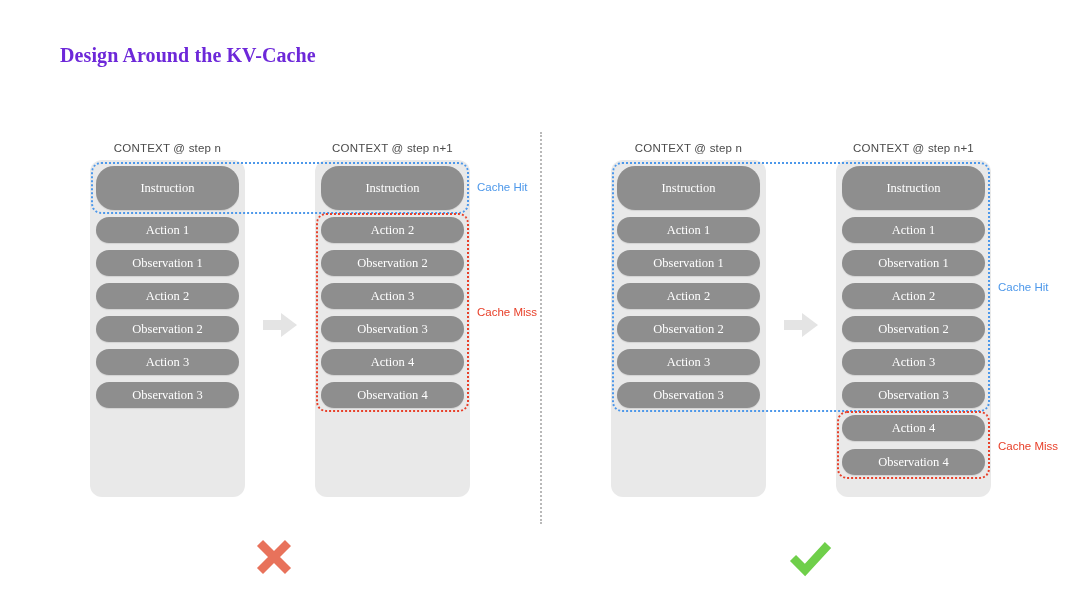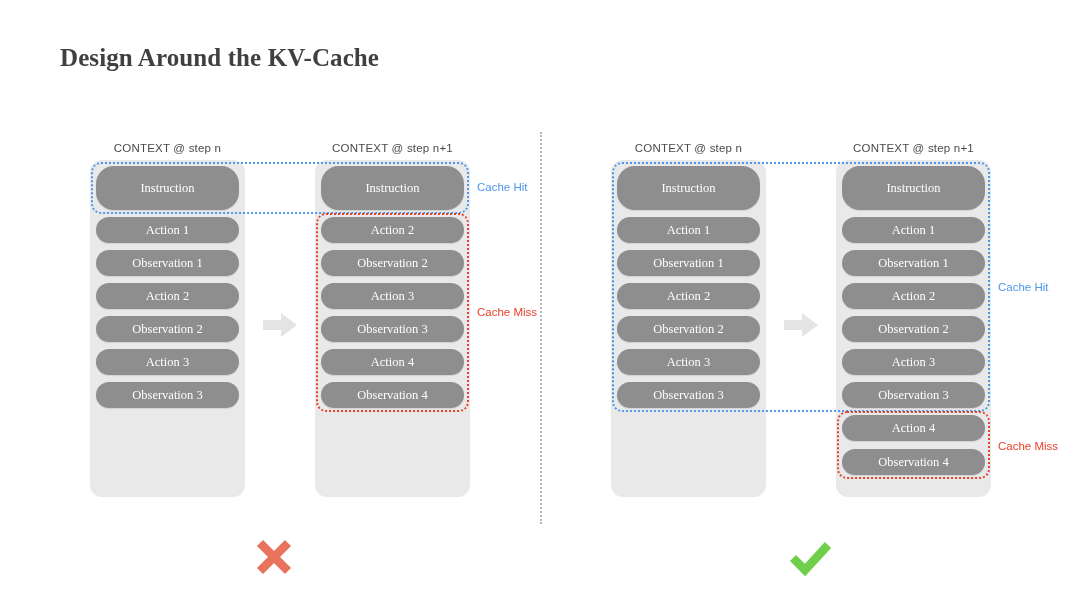--- a/index.html
+++ b/index.html
@@ -17,23 +17,23 @@
     -webkit-font-smoothing: antialiased;
   }
 
   
   #slide-title {
     position: absolute;
     left: 60px;
     top: 44px;
     font-family: "Liberation Serif", serif;
     font-weight: bold;
-    font-size: 25px;
+    font-size: 20px;
     letter-spacing: 0.1px;
-    color: #404040;
+    color: #6d28d9;
     white-space: nowrap;
   }
 
   
   #stage {
     position: absolute;
     left: 0;
     top: 0;
     width: 1080px;
     height: 608px;

